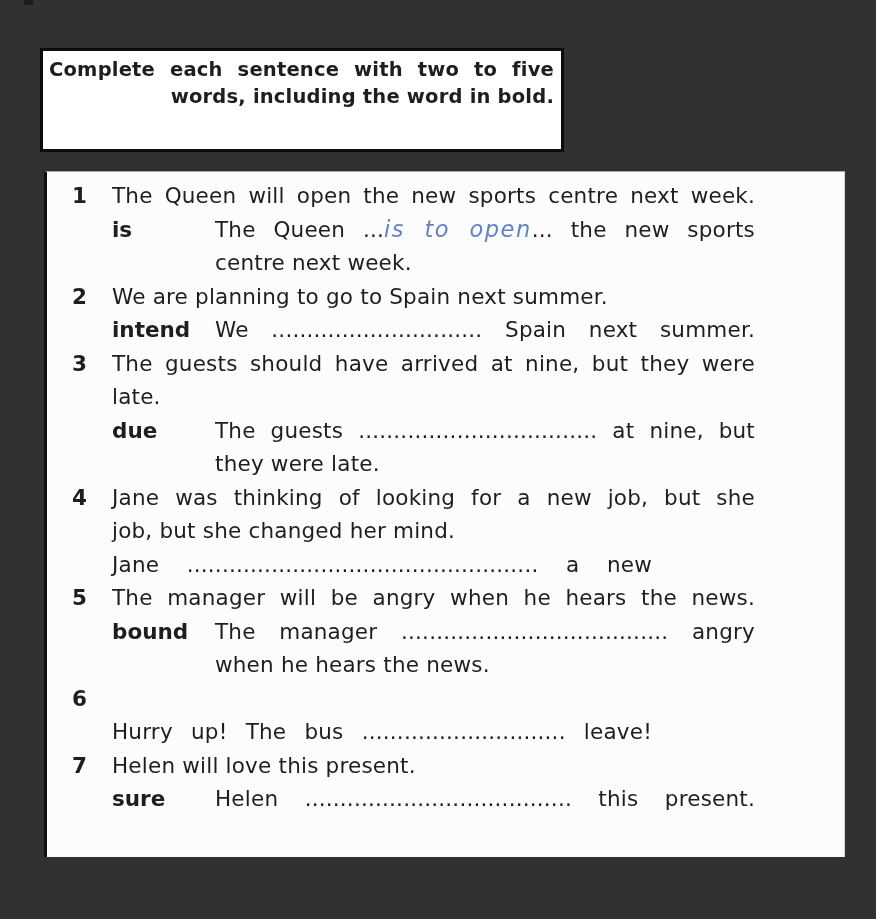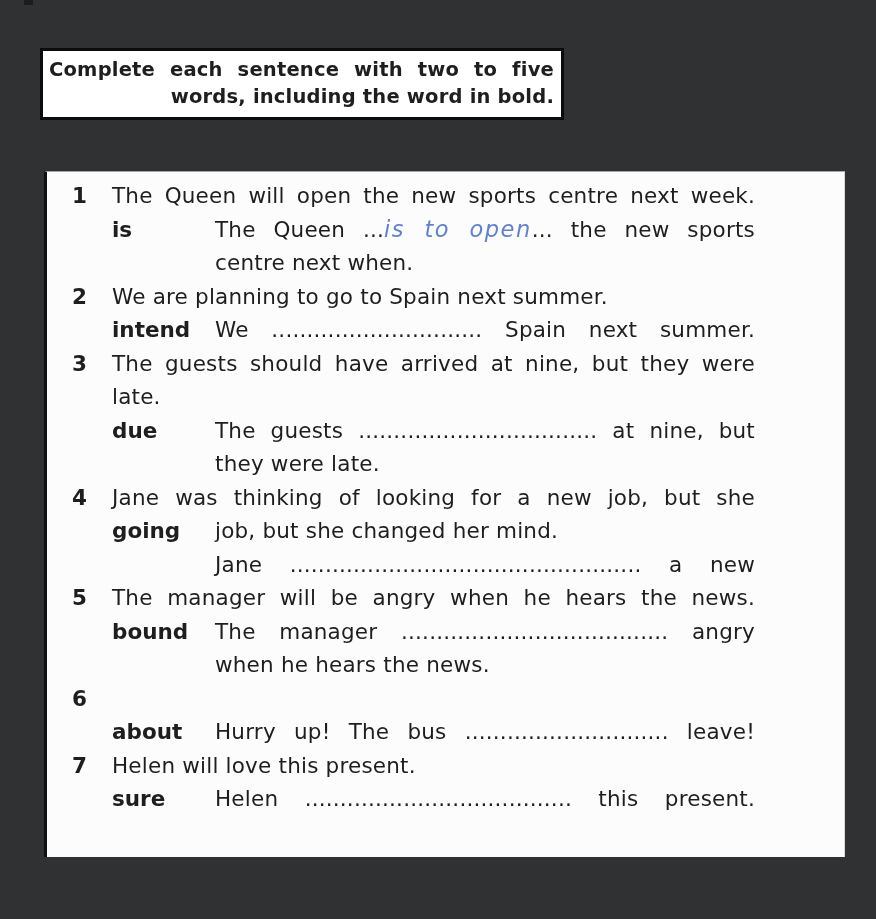--- a/index.html
+++ b/index.html
@@ -22,21 +22,21 @@
     width: 9px;
     height: 5px;
     background: #1b1c1d;
   }
   
   .instruction-box {
     position: absolute;
     left: 40px;
     top: 48px;
     width: 524px;
-    height: 72px;
+    height: 104px;
     background: #ffffff;
     border: 3px solid #0c0c0c;
     box-sizing: border-box;
     padding: 6px 7px 0 6px;
   }
   .instruction-line {
     font-weight: bold;
     font-size: 19.5px;
     line-height: 26.5px;
     letter-spacing: 0.2px;
@@ -114,21 +114,21 @@
     <div class="row">
       <div class="num"></div>
       <div class="body kwrow">
         <div class="kw">is</div>
         <div class="rw">
           <div class="line just">
             <span>The Queen</span>
             <span>...</span><span class="answer">is to open</span><span>...</span>
             <span>the new sports</span>
           </div>
-          <div class="line">centre next when.</div>
+          <div class="line">centre next week.</div>
         </div>
       </div>
     </div>
   </div>
 
   <div class="item">
     <div class="row">
       <div class="num">2</div>
       <div class="body">
         <div class="line">We are planning to go to Spain next summer.</div>
@@ -168,21 +168,20 @@
   <div class="item">
     <div class="row">
       <div class="num">4</div>
       <div class="body">
         <div class="line just">Jane was thinking of looking for a new job, but she</div>
       </div>
     </div>
     <div class="row">
       <div class="num"></div>
       <div class="body kwrow">
-        <div class="kw">going</div>
         <div class="rw">
           <div class="line">job, but she changed her mind.</div>
           <div class="line just">Jane .................................................. a new</div>
         </div>
       </div>
     </div>
   </div>
 
   <div class="item">
     <div class="row">
@@ -203,21 +202,20 @@
     </div>
   </div>
 
   <div class="item">
     <div class="row">
       <div class="num">6</div>
     </div>
     <div class="row">
       <div class="num"></div>
       <div class="body kwrow">
-        <div class="kw">about</div>
         <div class="rw">
           <div class="line just">Hurry up! The bus ............................. leave!</div>
         </div>
       </div>
     </div>
   </div>
 
   <div class="item">
     <div class="row">
       <div class="num">7</div>

